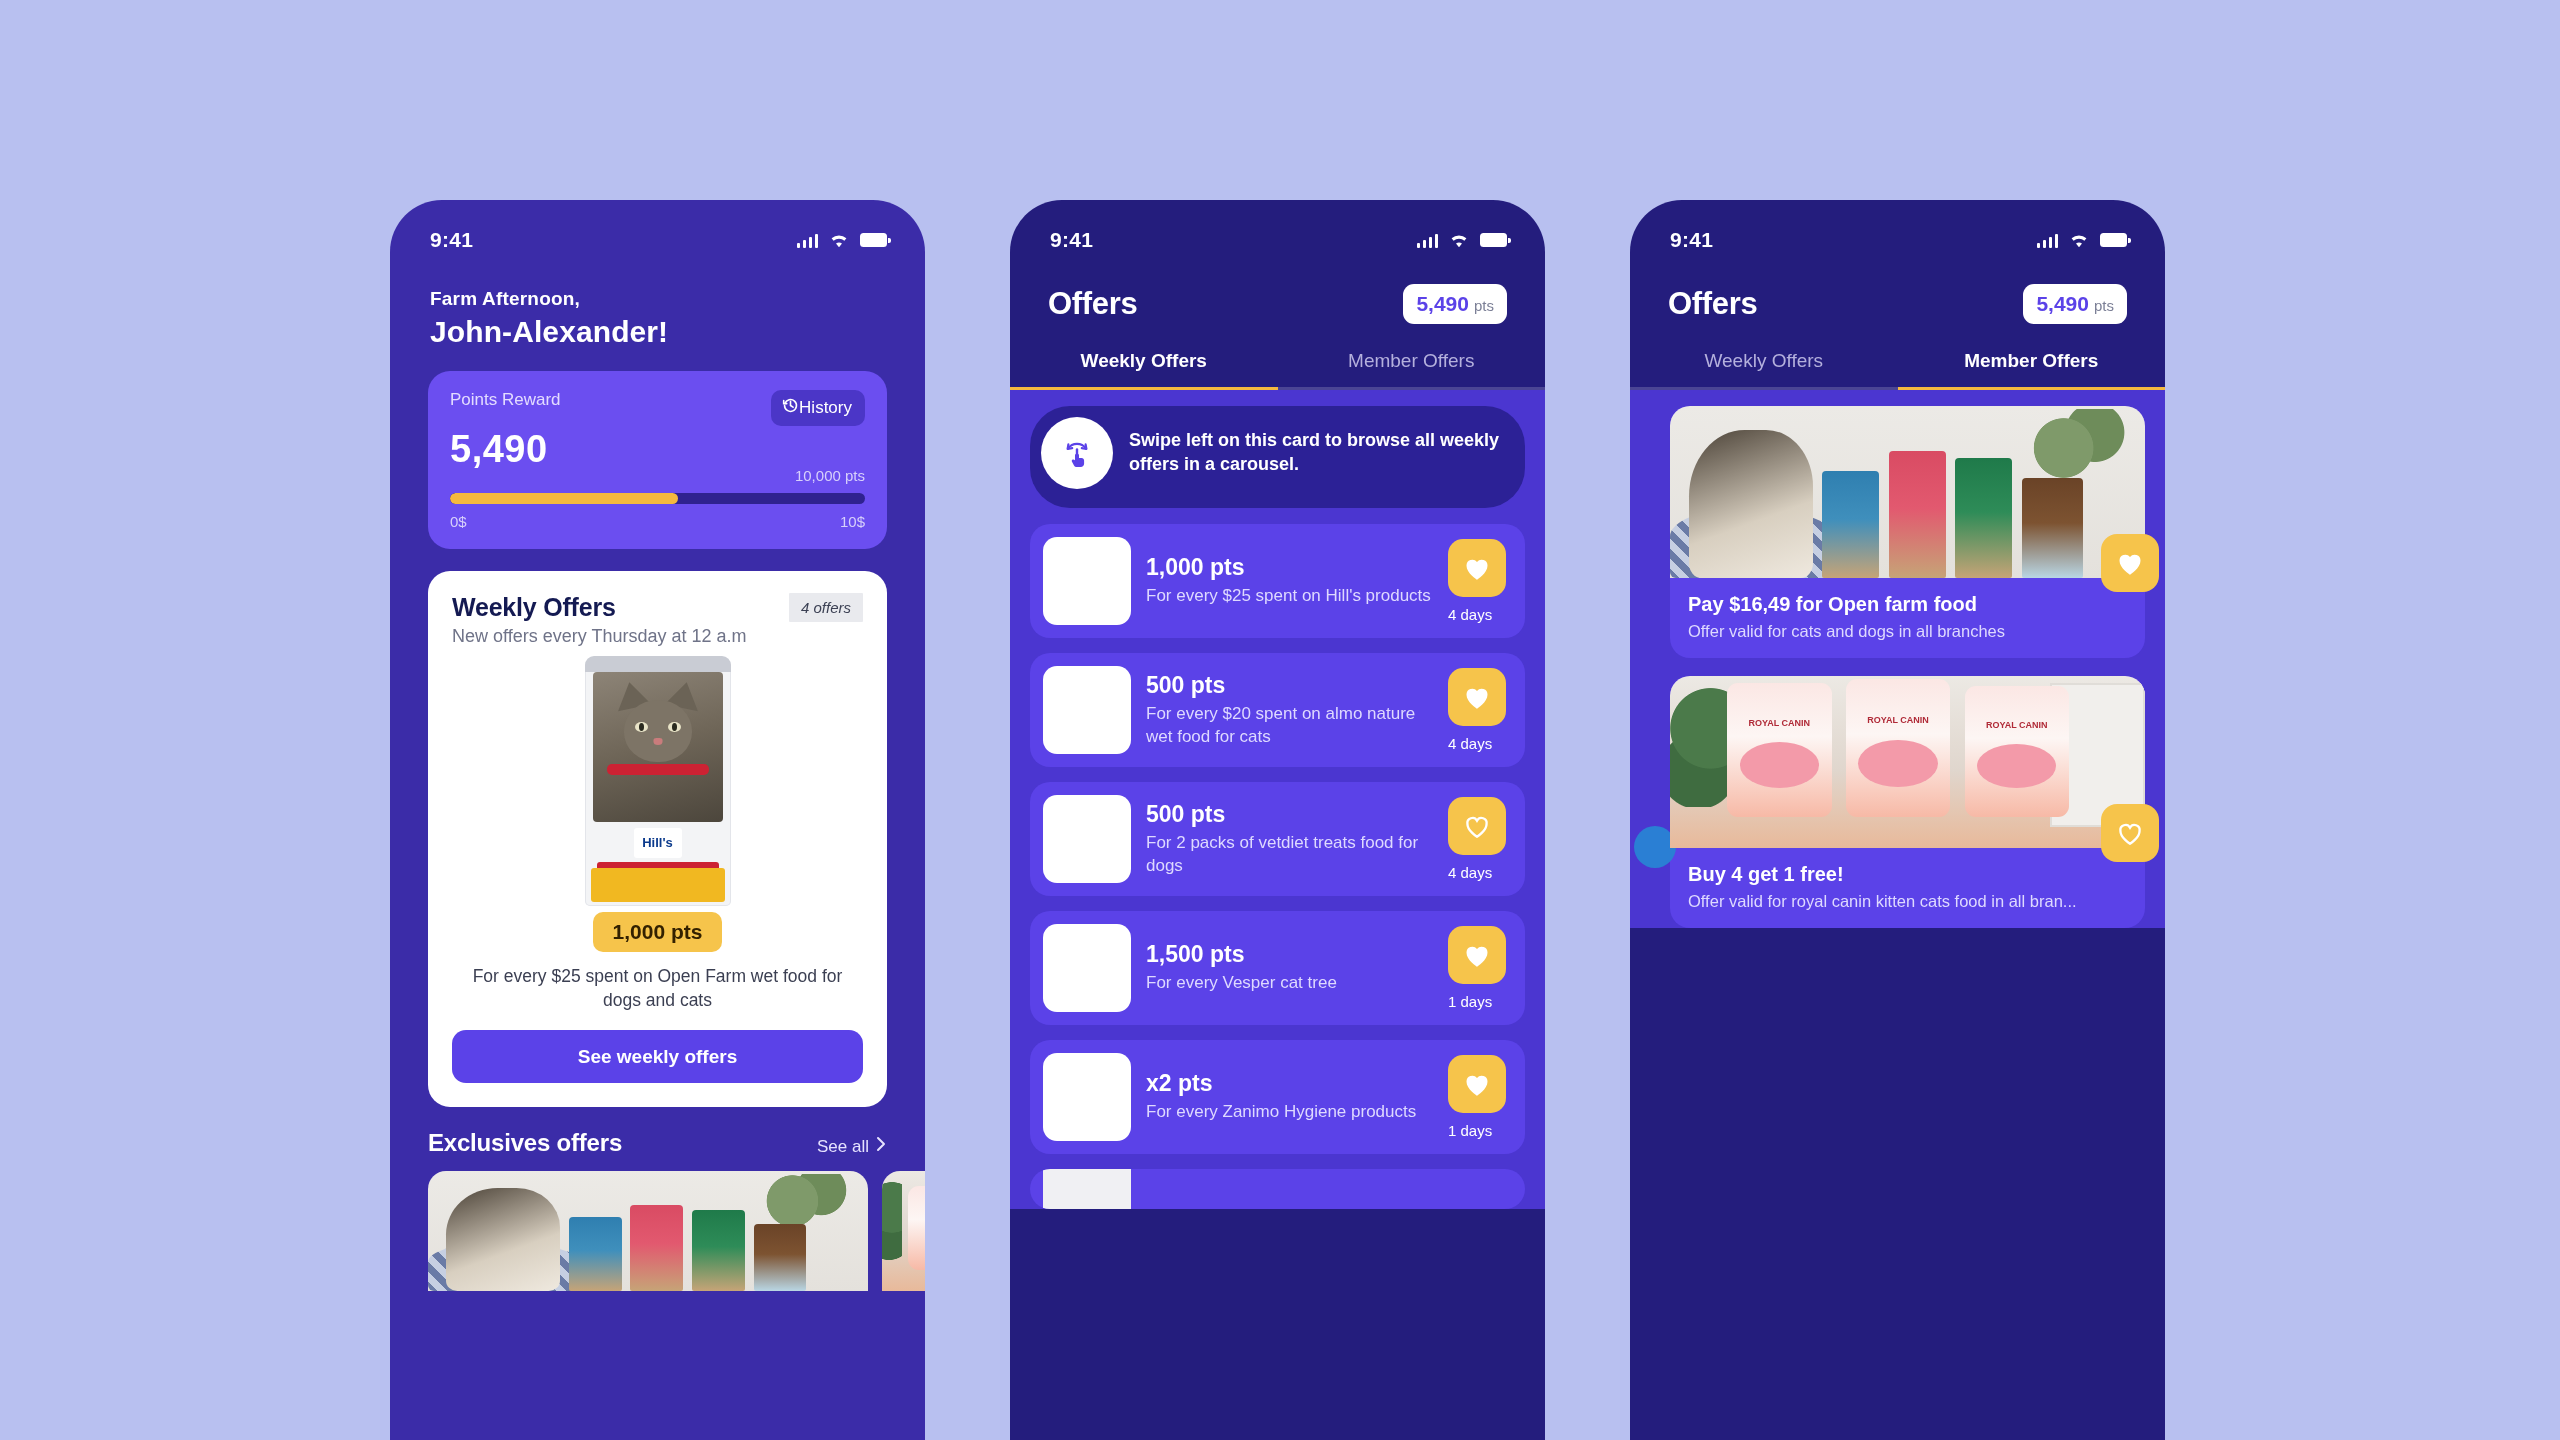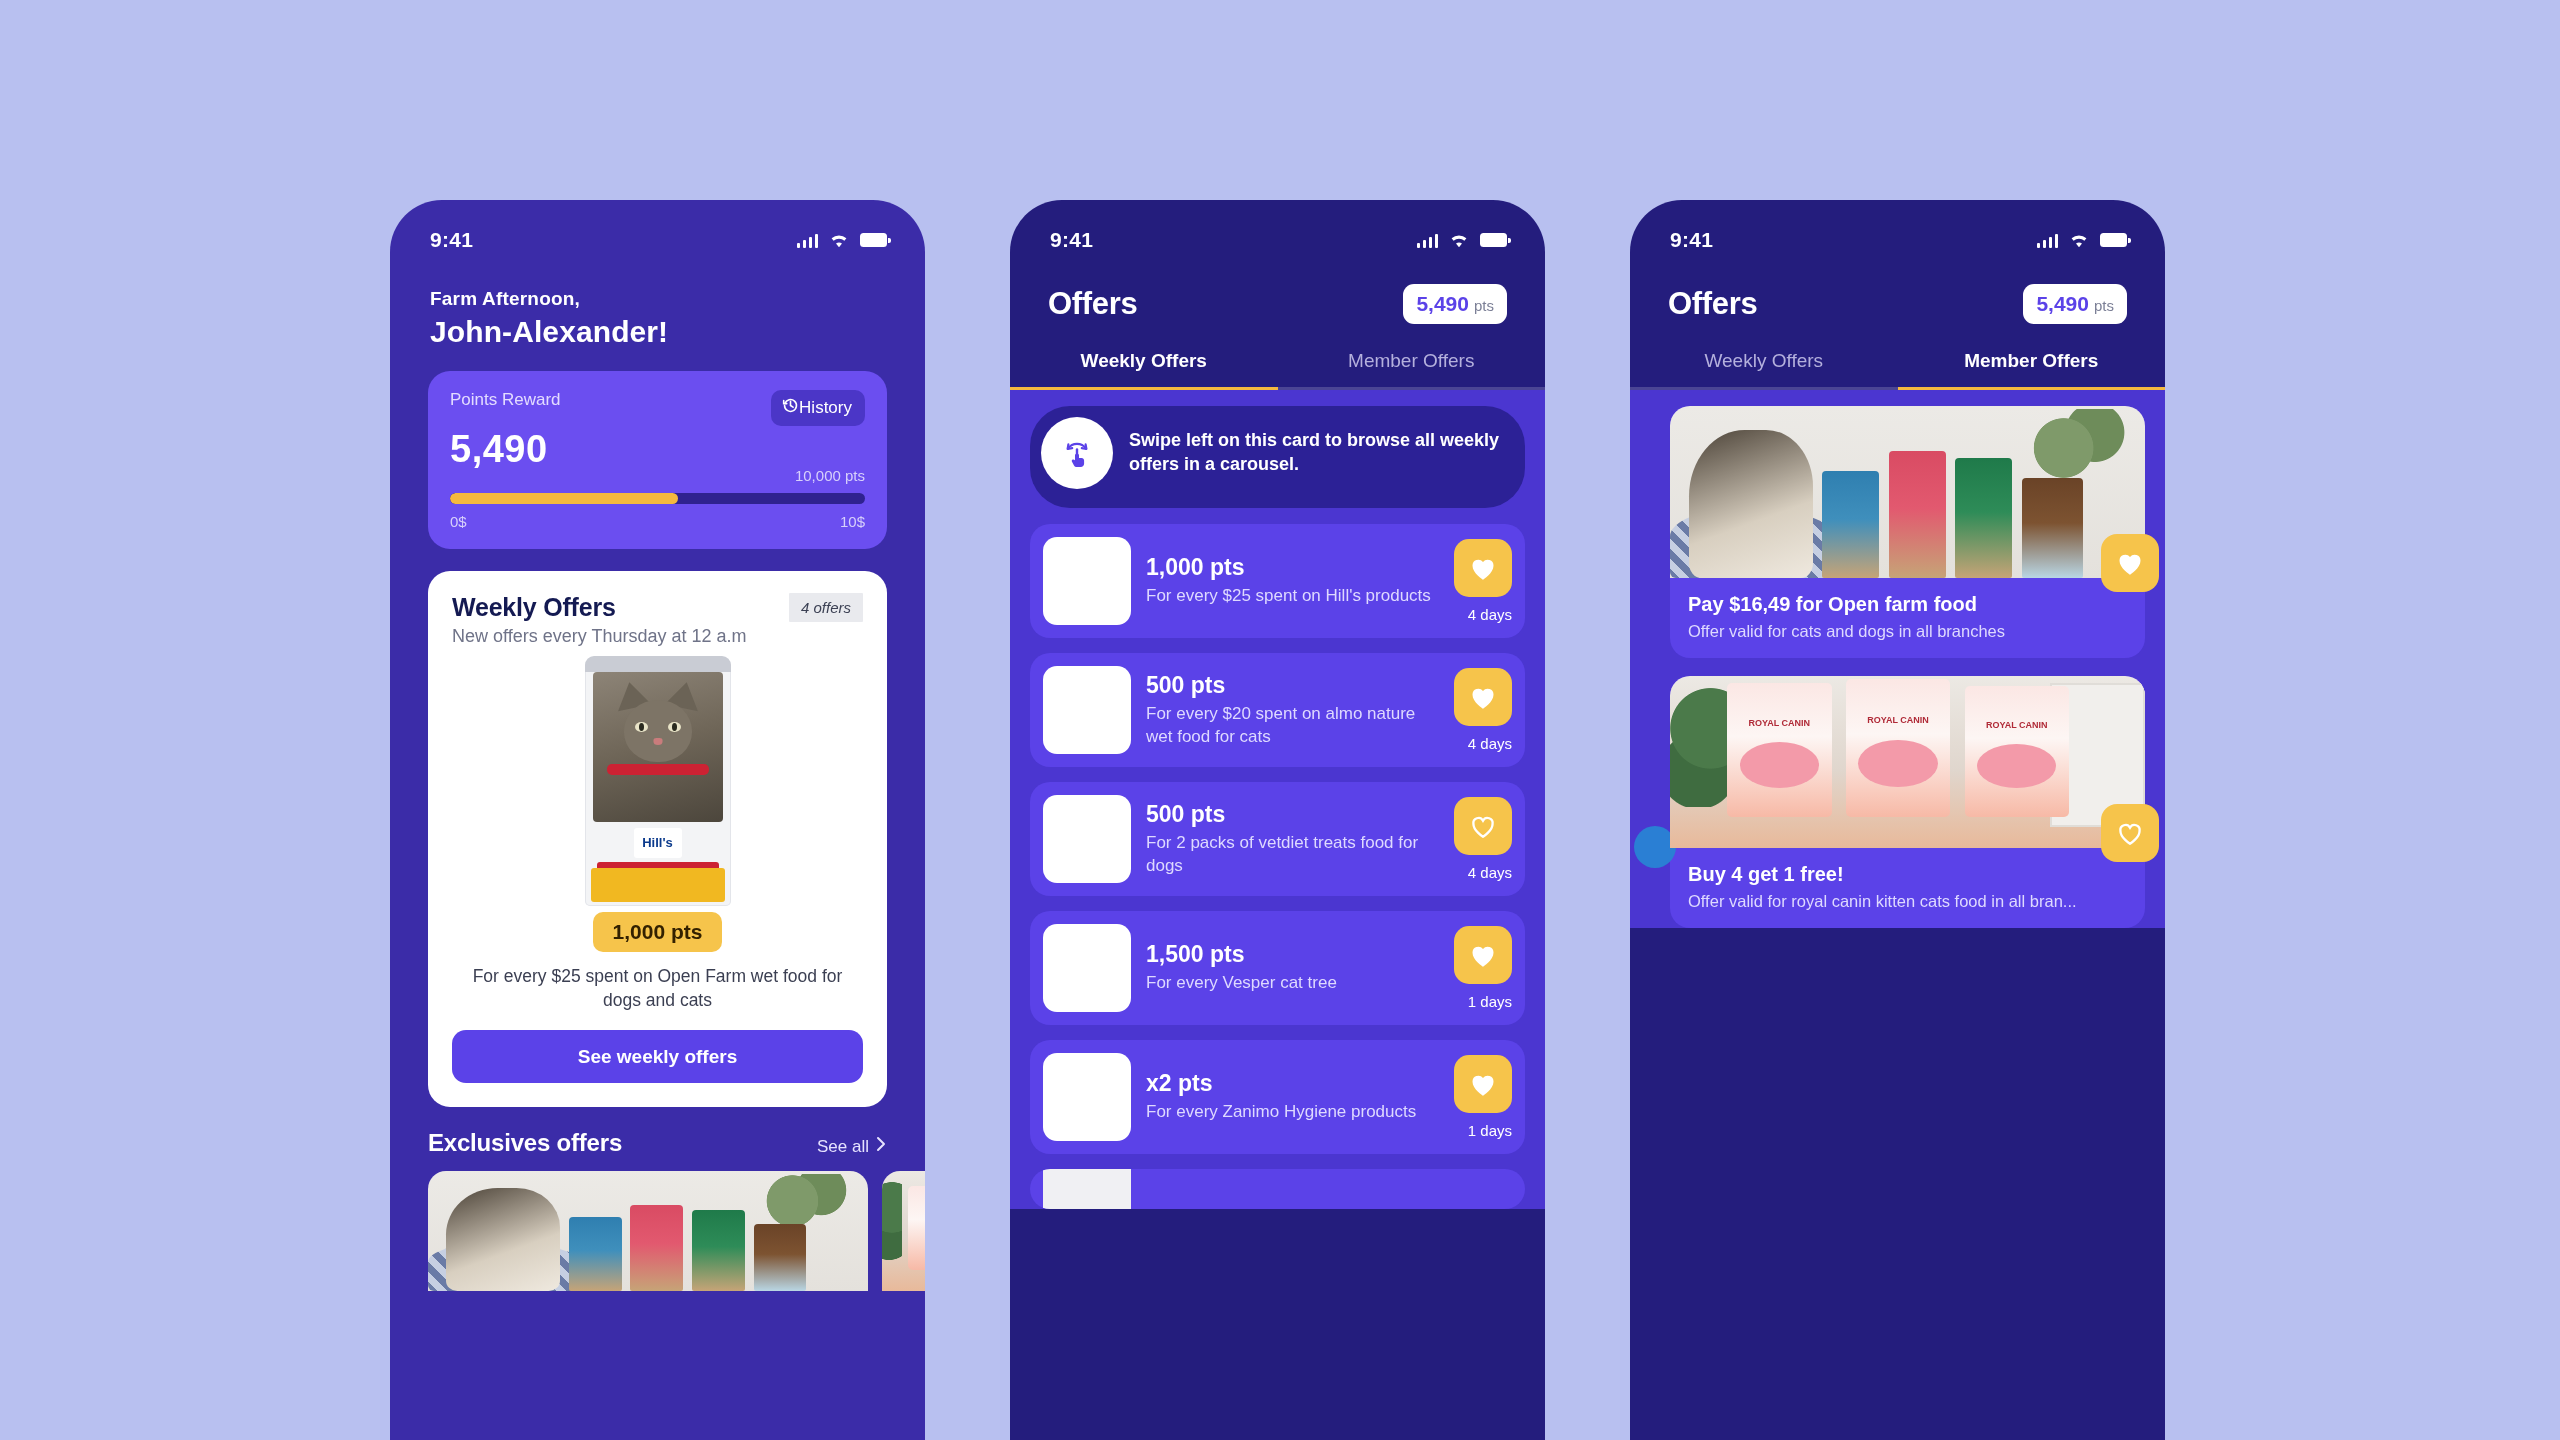--- a/index.html
+++ b/index.html
@@ -162,21 +162,21 @@
             border-radius: 45% 38% 10% 10%; }
   .of-bed { position:absolute; left:0; bottom:0; width:36%; height:40%;
             background: repeating-linear-gradient(45deg,#6a7ba6 0 7px,#c6cfe2 7px 14px);
             border-radius: 40% 50% 6px 6px; }
   .of-plant { position:absolute; right:4%; top:2%; width:22%; height:45%;
               background: radial-gradient(circle at 40% 50%, #7f9a6a 0 40%, transparent 41%),
                           radial-gradient(circle at 70% 30%, #6e8c5a 0 32%, transparent 33%); }
 
   
   .ph-royal { width:100%; height:100%; background: linear-gradient(180deg,#ece9e4 0%,#e0d6cd 55%,#e8b99a 100%); position:relative; }
-  .rc-bag { position:absolute; bottom:18%; border-radius:5px;
+  .rc-bag { position:absolute; bottom:18%; border-radius:11px;
             background: linear-gradient(180deg,#fbe7e4 0%,#fdf6f4 40%,#f7b9a6 100%); }
   .rc-crown { position:absolute; width:100%; text-align:center; color:#b02a37; font-size:9px; font-weight:bold; top:26%; }
   .rc-pink { position:absolute; left:12%; right:12%; top:44%; height:34%;
              background:#f39aa9; border-radius:50%; }
   .rc-shelf { position:absolute; right:0; top:4%; width:20%; height:84%;
               background:#f1efec; box-shadow: inset 0 0 0 2px #e0ddd8; }
   .rc-leaf { position:absolute; left:0; top:6%; width:17%; height:70%;
              background: radial-gradient(circle at 50% 35%, #4b7a4a 0 45%, transparent 46%),
                          radial-gradient(circle at 35% 70%, #3f6c40 0 38%, transparent 39%); }
 
@@ -215,21 +215,21 @@
     background: #5b42e8; border-radius: 20px; display: flex; align-items: center;
     padding: 13px; margin-bottom: 15px; gap: 15px; position: relative;
   }
   .offer-thumb {
     width: 88px; height: 88px; border-radius: 14px; background: #fff; flex: none;
     overflow: hidden; position: relative;
   }
   .offer-mid { flex: 1; min-width: 0; }
   .offer-pts { color: #fff; font-size: 23px; font-weight: bold; }
   .offer-desc { color: #ded9ff; font-size: 17px; margin-top: 4px; line-height: 1.3; }
-  .offer-right { width: 64px; flex: none; display: flex; flex-direction: column; align-items: flex-end; gap: 9px; }
+  .offer-right { width: 64px; flex: none; display: flex; flex-direction: column; align-items: flex-start; gap: 9px; }
   .fav-btn {
     width: 58px; height: 58px; border-radius: 15px; background: #f6c44b;
     display: flex; align-items: center; justify-content: center; border: none; cursor: pointer;
   }
   .offer-days { color: #fff; font-size: 15px; white-space: nowrap; }
 
   
   .th { position: absolute; inset: 4px; }
   .th-hills { background:#f4f4f6; border-radius:5px; position:relative; overflow:hidden; }
   .th-hills .c { position:absolute; top:8%; left:18%; width:64%; height:46%;

